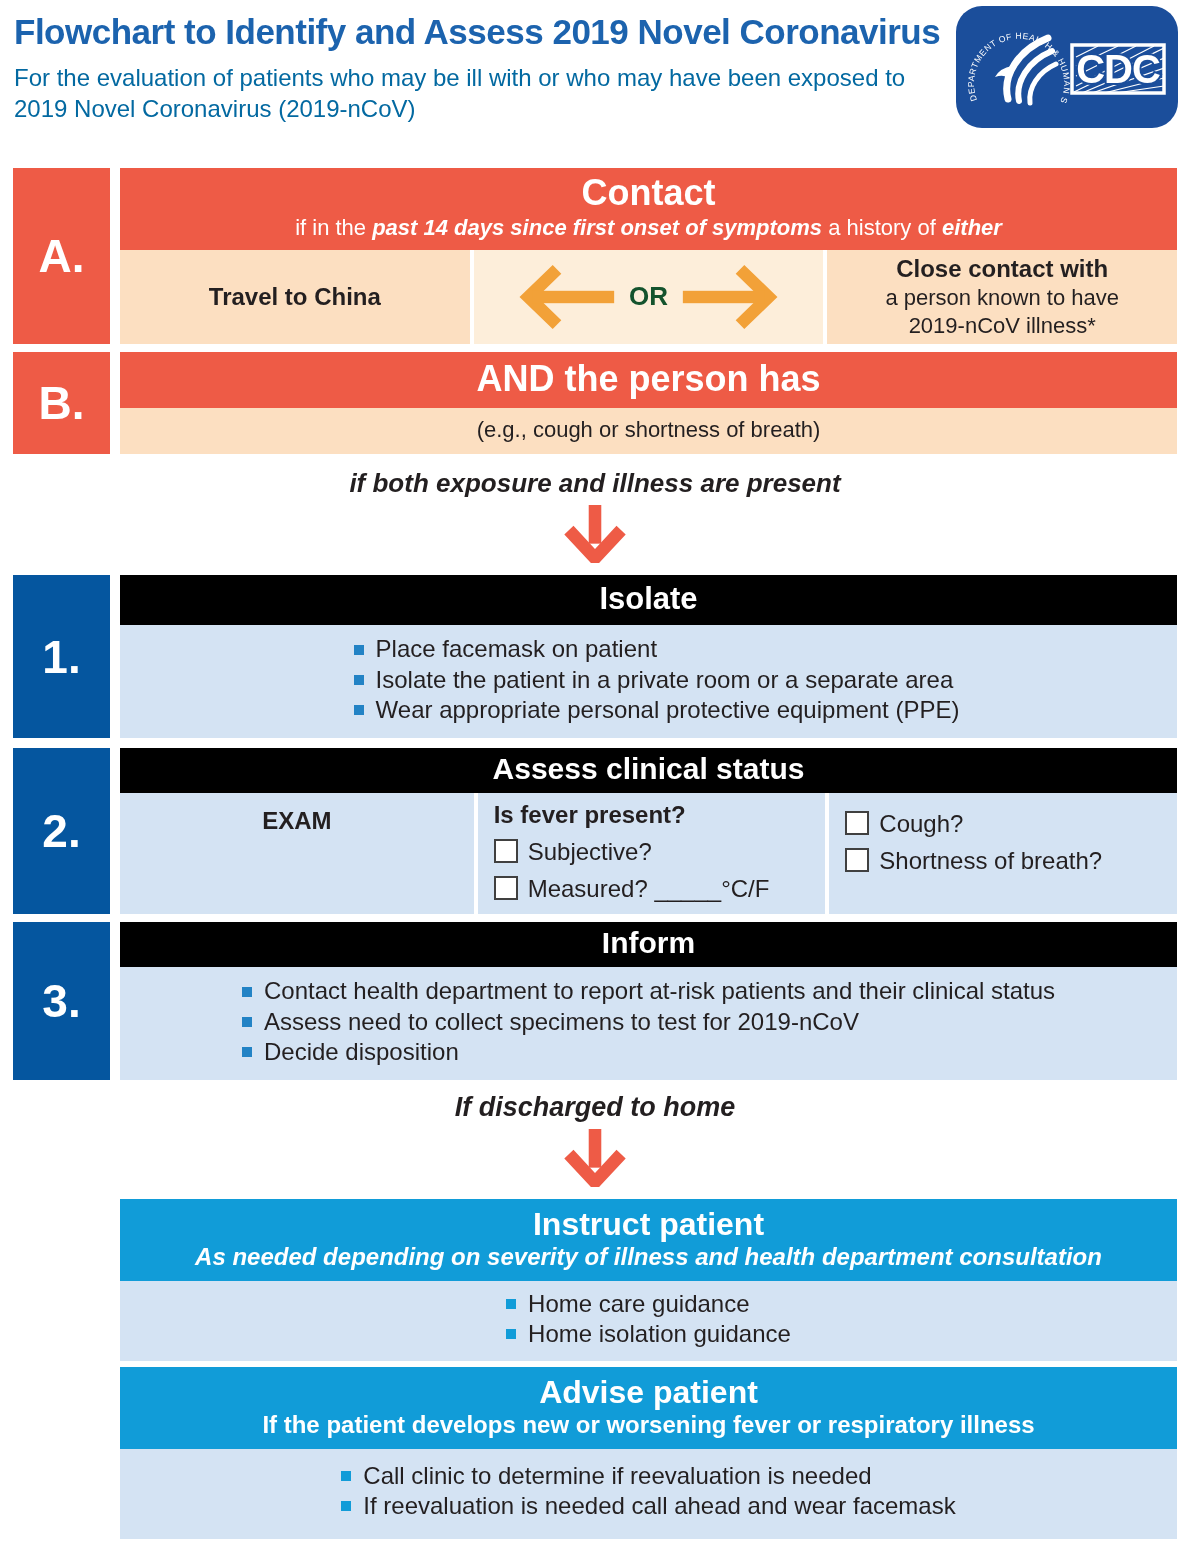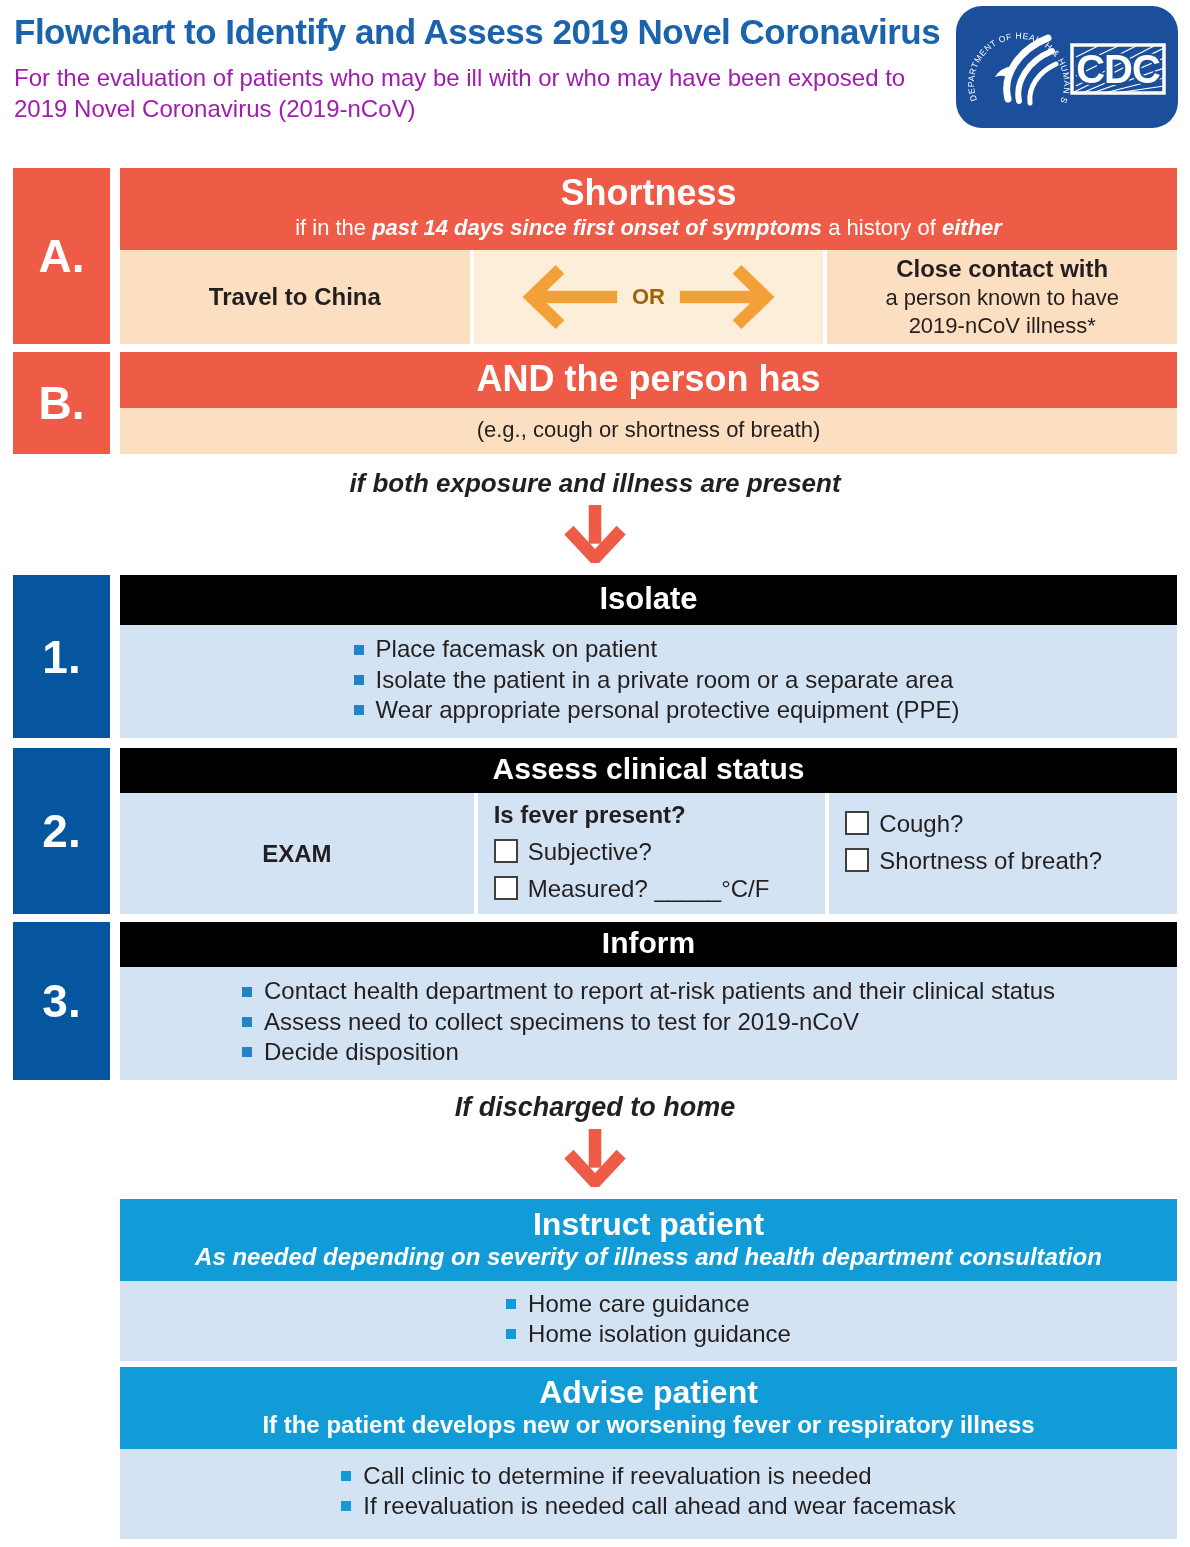--- a/index.html
+++ b/index.html
@@ -5,58 +5,58 @@
   * { box-sizing: border-box; margin: 0; padding: 0; }
   html,body { background:#fff; }
   body {
     width:1190px; height:1547px;
     font-family:"Liberation Sans", sans-serif;
     color:#231f20; position:relative; overflow:hidden;
   }
   
   .header { position:relative; height:168px; padding:12px 20px 0 14px; }
   .page-title { color:#1c63ae; font-size:35px; font-weight:bold; letter-spacing:-0.5px; margin-bottom:10px; }
-  .page-subtitle { font-size:24px; color:#a21caf; width:930px; line-height:1.3; }
+  .page-subtitle { font-size:24px; color:#0369a1; width:930px; line-height:1.3; }
   .cdc-logo { position:absolute; top:6px; right:12px; }
   
   .row { display:flex; gap:10px; margin:0 13px 8px 13px; }
   .label-box { width:97px; flex:0 0 97px; display:flex; align-items:center; justify-content:center;
                color:#fff; font-weight:bold; font-size:46px; }
   .label-red { background:#ee5b46; }
   .label-blue { background:#05569f; }
   .content { flex:1; display:flex; flex-direction:column; }
   
   .band-red { background:#ee5b46; color:#fff; text-align:center; padding:5px 0 9px; }
   .band-title-lg { font-size:36px; font-weight:bold; line-height:1.1; }
   .band-cond { font-size:22px; line-height:1.2; margin-top:2px; }
   .cells { display:flex; gap:4px; }
   .cell { background:#fcdfc1; flex:1; min-height:94px; display:flex; align-items:center; justify-content:center; }
   .cell-mid { background:#fdeeda; gap:12px; }
   .cell-col { flex-direction:column; line-height:1.25; }
   .cell-bold { font-weight:bold; font-size:24px; }
   .cell-reg  { font-size:22px; }
-  .or-label { font-weight:bold; font-size:22px; color:#a16207; }
+  .or-label { font-weight:bold; font-size:26px; color:#14532d; }
   .band-red-sm { background:#ee5b46; color:#fff; text-align:center; padding:6px 0 8px; font-size:36px; font-weight:bold; }
   .peach-body { background:#fcdfc1; text-align:center; padding:9px 0 11px; }
   .peach-bold { font-weight:bold; font-size:26px; line-height:1.2; }
   .peach-sub  { font-size:22px; line-height:1.2; }
   
   .connector { text-align:center; padding:14px 0 8px; }
   .connector-label { font-size:26px; font-weight:bold; font-style:italic; margin-bottom:6px; }
   
   .band-blue { background:#000000; color:#fff; text-align:center; padding:6px 0 8px; font-size:31px; font-weight:bold; }
   .panel-body { background:#d4e3f3; padding:9px 0 13px; }
   ul.bullets { list-style:none; width:fit-content; margin:0 auto; }
   ul.bullets li { position:relative; padding-left:22px; font-size:24px; line-height:1.26; }
   ul.bullets li::before { content:""; position:absolute; left:0; top:0.44em; width:10px; height:10px; background:#2283c5; }
   ul.bullets.cyan li::before { background:#119cd8; }
   
   .assess-cols { display:flex; gap:4px; background:#fff; }
   .assess-col { background:#d4e3f3; flex:1; padding:8px 6px 12px 16px; }
-  .assess-col.exam { display:flex; align-items:center; justify-content:center; padding:14px; }
+  .assess-col.exam { display:flex; justify-content:center; padding:14px; }
   .exam-label { font-weight:bold; font-size:24px; }
   .q-head { font-weight:bold; font-size:24px; margin-bottom:4px; }
   ul.checks { list-style:none; }
   ul.checks li { position:relative; padding-left:34px; font-size:24px; margin-top:9px; line-height:1.15; }
   ul.checks li::before { content:""; position:absolute; left:0; top:1px; width:20px; height:20px; background:#fff; border:2px solid #404040; }
   
   .cyan-section { margin:0 13px 6px 120px; }
   .band-cyan { background:#119cd8; color:#fff; text-align:center; padding:7px 0 9px; }
   .cyan-title { font-size:32px; font-weight:bold; line-height:1.15; }
   .cyan-sub { font-size:24px; font-weight:bold; font-style:italic; line-height:1.2; }
@@ -98,21 +98,21 @@
     </g>
     <rect x="116" y="39" width="92" height="48" fill="none" stroke="#ffffff" stroke-width="3.5"></rect>
     <text x="162" y="77" text-anchor="middle" font-size="40" font-weight="bold" font-family="Liberation Sans, sans-serif" fill="#ffffff" stroke="#1b4e9b" stroke-width="4" paint-order="stroke" letter-spacing="-1">CDC</text>
   </svg>
 </div>
 
 <div class="row">
   <div class="label-box label-red">A.</div>
   <div class="content">
     <div class="band-red">
-      <div class="band-title-lg">Shortness</div>
+      <div class="band-title-lg">Contact</div>
       <div class="band-cond"><span>if in the </span><b><i>past 14 days since first onset of symptoms</i></b><span> a history of </span><b><i>either</i></b></div>
     </div>
     <div class="cells">
       <div class="cell">
         <span class="cell-bold">Travel to China</span>
       </div>
       <div class="cell cell-mid">
         <svg width="100" height="72" viewBox="0 0 105 72">
           <polyline points="42,7 12,36 42,65" fill="none" stroke="#f2a138" stroke-width="13"></polyline>
           <rect x="16" y="29.5" width="86" height="13" fill="#f2a138"></rect>

